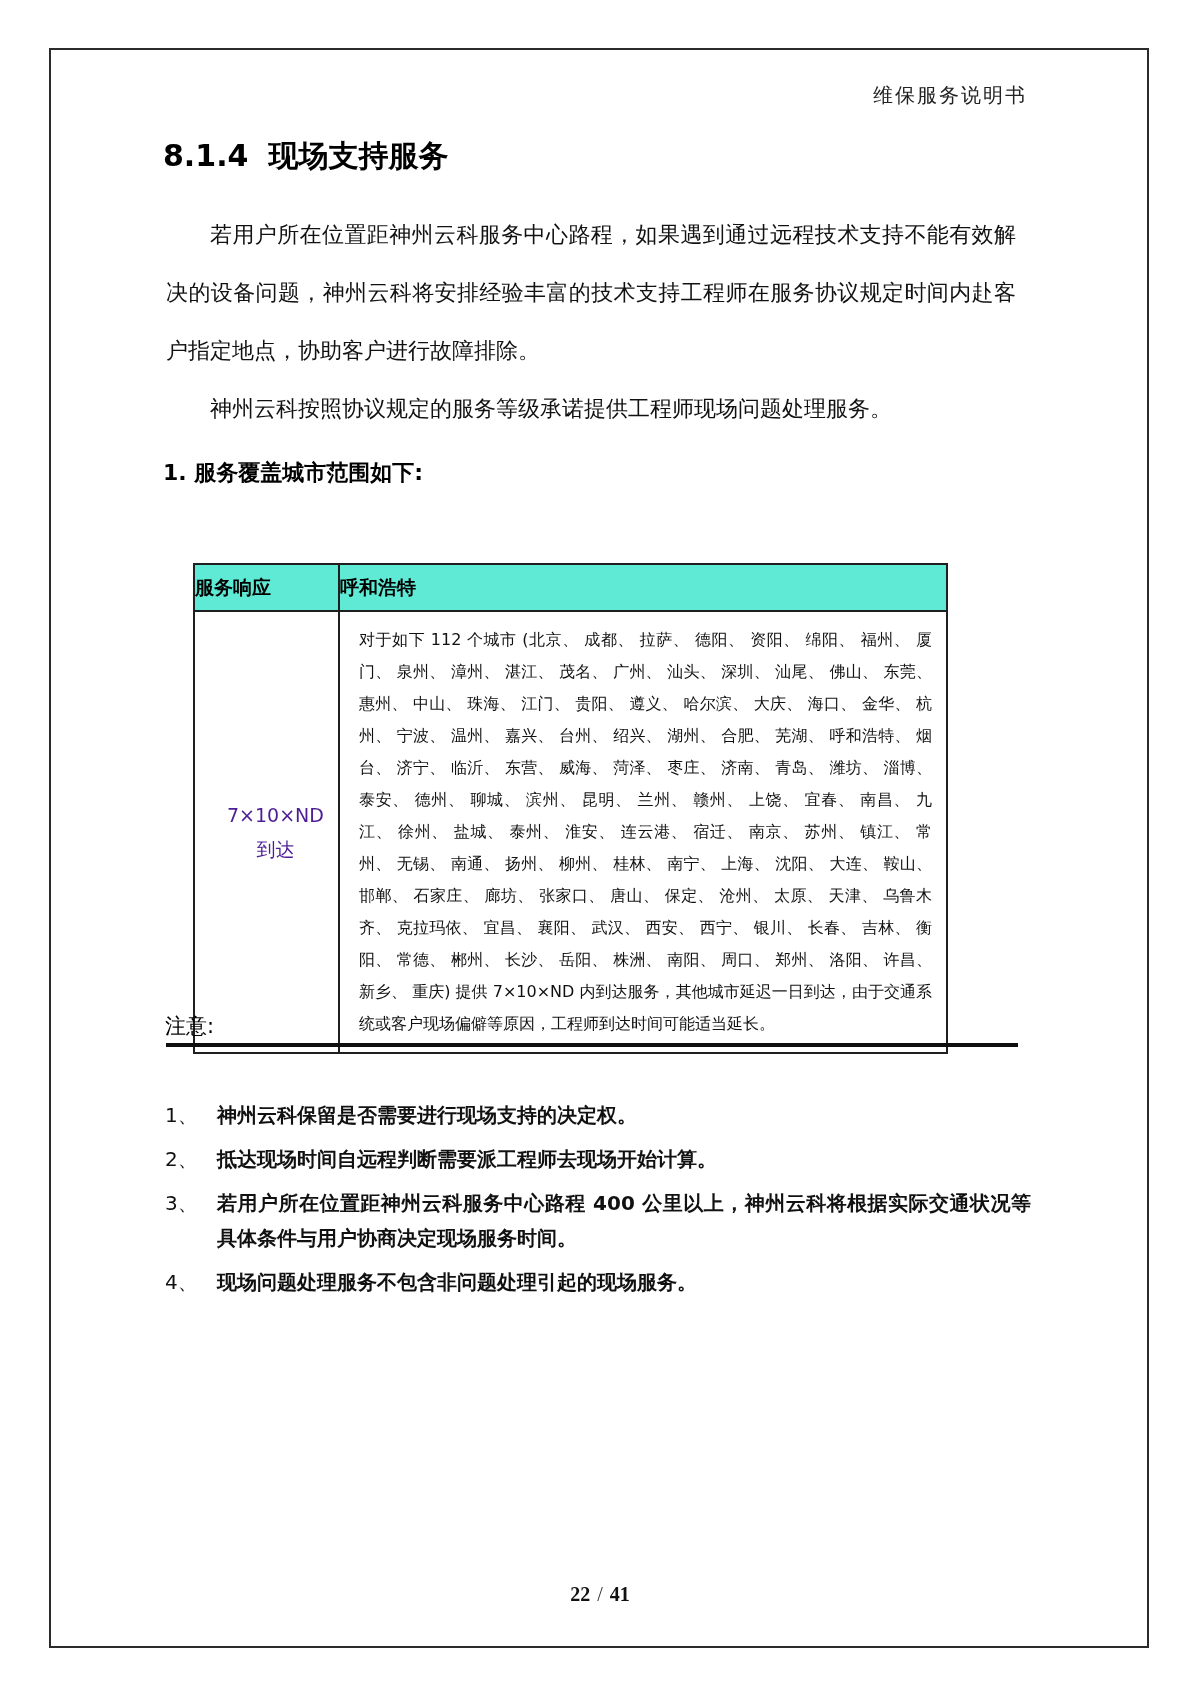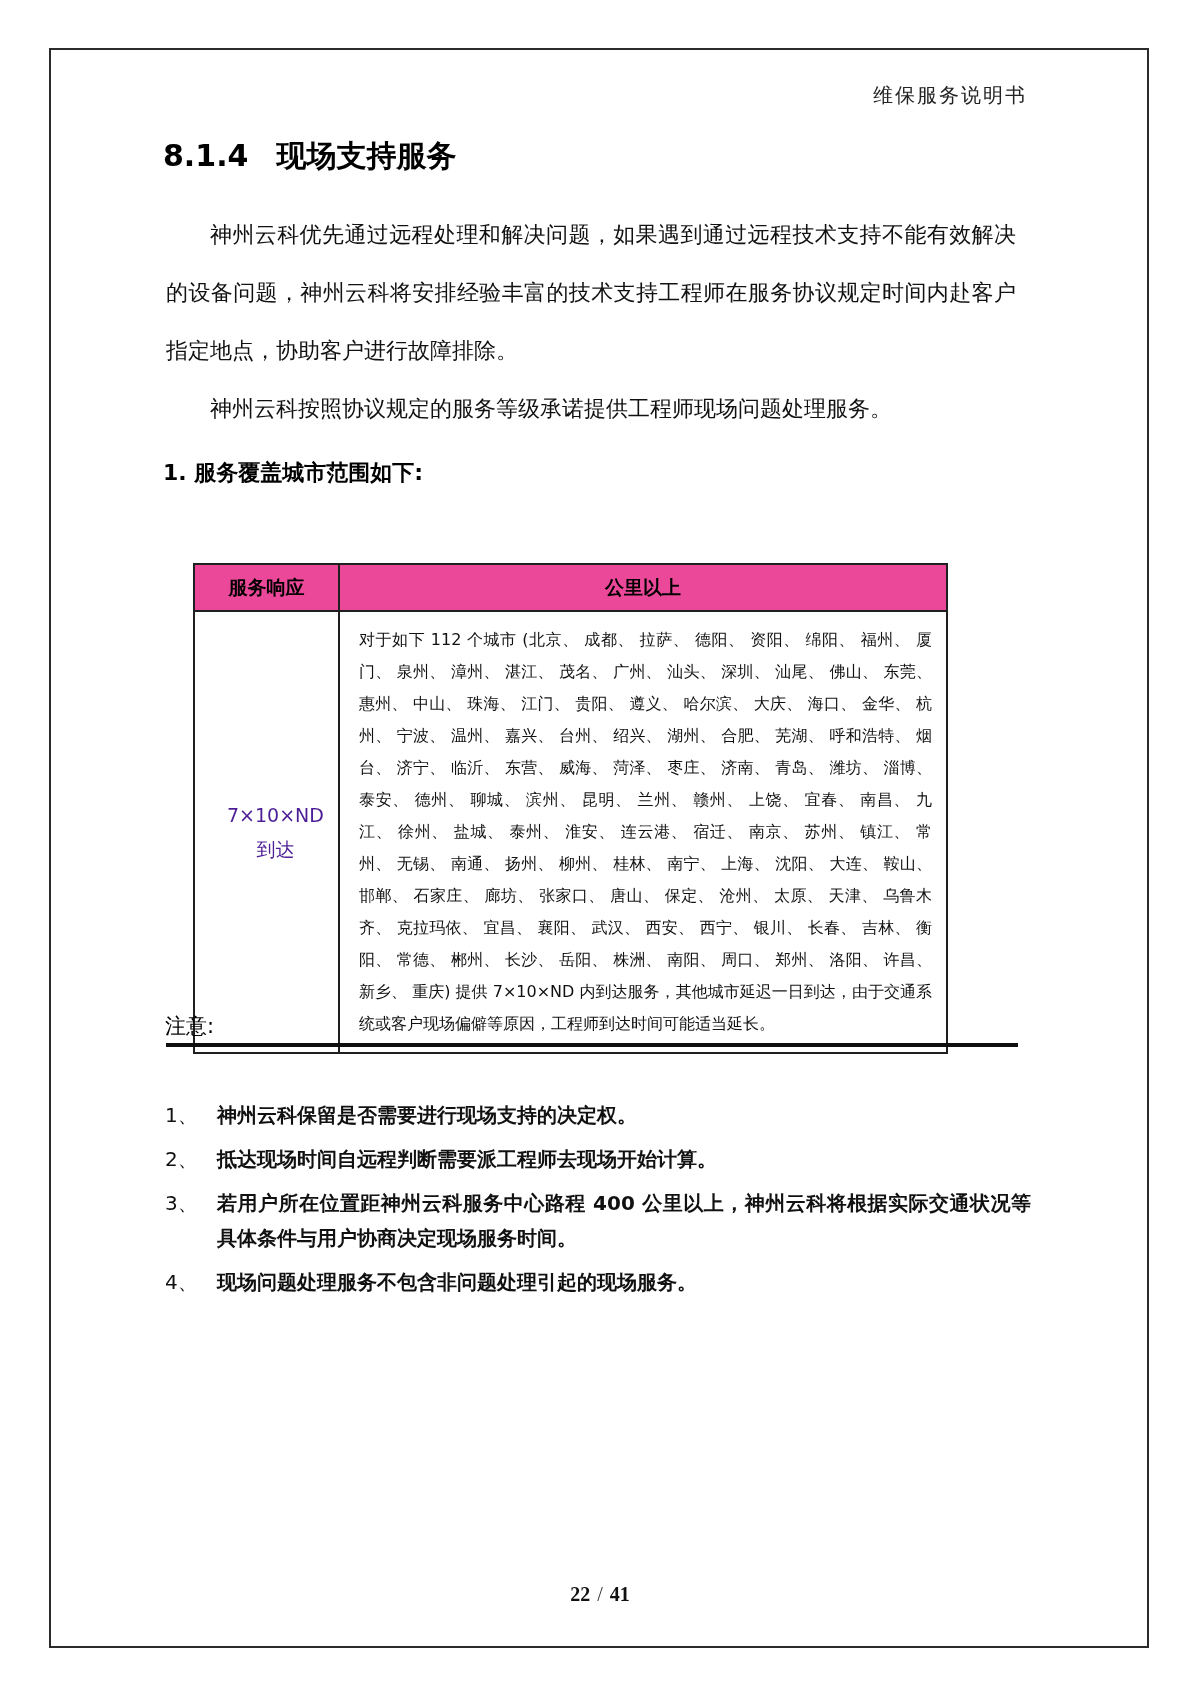--- a/index.html
+++ b/index.html
@@ -37,21 +37,21 @@
   }
   .section-title {
     position: absolute;
     top: 136px;
     left: 163px;
     font-size: 30px;
     font-weight: bold;
     color: #000000;
     white-space: nowrap;
   }
-  .section-title .num { margin-right: 28px; }
+  .section-title .num { margin-right: 20px; }
   .para {
     position: absolute;
     left: 166px;
     width: 850px;
     font-size: 22px;
     line-height: 58px;
     text-align: justify;
     text-indent: 44px;
     color: #111111;
   }
@@ -73,24 +73,24 @@
     width: 755px;
     border-collapse: collapse;
     table-layout: fixed;
   }
   .city-table th, .city-table td {
     border: 2px solid #1f1f1f;
     padding-left: 19px;
   }
   .city-table th {
     height: 45px;
-    background: #ec4899;
+    background: #5eead4;
     font-size: 19px;
     font-weight: bold;
-    text-align: center;
+    text-align: left;
     color: #000000;
     padding: 0;
   }
   .col-response { width: 143px; }
   .cell-response {
     height: 408px;
     text-align: center;
     vertical-align: middle;
     font-size: 19px;
     line-height: 34px;
@@ -164,31 +164,31 @@
 <body>
 
 <div class="page-border"></div>
 
 <div class="doc-header">维保服务说明书</div>
 
 <div class="section-title">
   <span class="num">8.1.4</span><span>现场支持服务</span>
 </div>
 
-<div class="para para-1">神州云科优先通过远程处理和解决问题，如果遇到通过远程技术支持不能有效解决的设备问题，神州云科将安排经验丰富的技术支持工程师在服务协议规定时间内赴客户指定地点，协助客户进行故障排除。</div>
+<div class="para para-1">若用户所在位置距神州云科服务中心路程，如果遇到通过远程技术支持不能有效解决的设备问题，神州云科将安排经验丰富的技术支持工程师在服务协议规定时间内赴客户指定地点，协助客户进行故障排除。</div>
 
 <div class="para para-2">神州云科按照协议规定的服务等级承诺提供工程师现场问题处理服务。</div>
 
 <div class="list-heading">1. 服务覆盖城市范围如下:</div>
 
 <table class="city-table">
   <thead>
     <tr>
       <th class="col-response">服务响应</th>
-      <th>公里以上</th>
+      <th>呼和浩特</th>
     </tr>
   </thead>
   <tbody>
     <tr>
       <td class="cell-response">
         <div>7×10×ND</div>
         <div>到达</div>
       </td>
       <td class="cell-cities">对于如下 112 个城市 (北京、 成都、 拉萨、 德阳、 资阳、 绵阳、 福州、 厦门、 泉州、 漳州、 湛江、 茂名、 广州、 汕头、 深圳、 汕尾、 佛山、 东莞、 惠州、 中山、 珠海、 江门、 贵阳、 遵义、 哈尔滨、 大庆、 海口、 金华、 杭州、 宁波、 温州、 嘉兴、 台州、 绍兴、 湖州、 合肥、 芜湖、 呼和浩特、 烟台、 济宁、 临沂、 东营、 威海、 菏泽、 枣庄、 济南、 青岛、 潍坊、 淄博、 泰安、 德州、 聊城、 滨州、 昆明、 兰州、 赣州、 上饶、 宜春、 南昌、 九江、 徐州、 盐城、 泰州、 淮安、 连云港、 宿迁、 南京、 苏州、 镇江、 常州、 无锡、 南通、 扬州、 柳州、 桂林、 南宁、 上海、 沈阳、 大连、 鞍山、 邯郸、 石家庄、 廊坊、 张家口、 唐山、 保定、 沧州、 太原、 天津、 乌鲁木齐、 克拉玛依、 宜昌、 襄阳、 武汉、 西安、 西宁、 银川、 长春、 吉林、 衡阳、 常德、 郴州、 长沙、 岳阳、 株洲、 南阳、 周口、 郑州、 洛阳、 许昌、 新乡、 重庆) 提供 7×10×ND 内到达服务，其他城市延迟一日到达，由于交通系统或客户现场偏僻等原因，工程师到达时间可能适当延长。</td>
     </tr>

